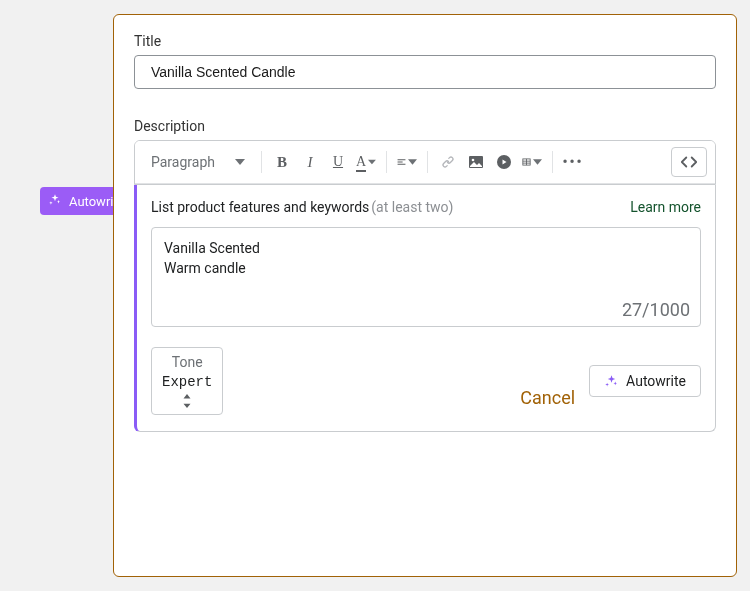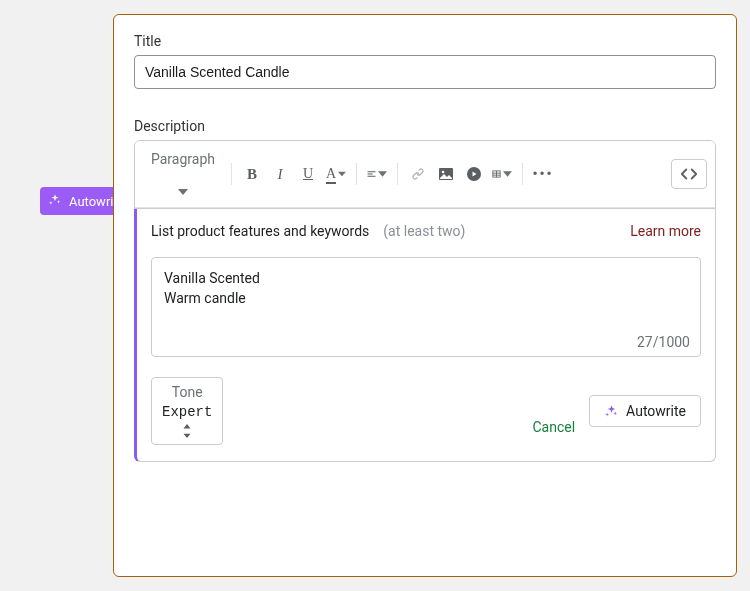--- a/index.html
+++ b/index.html
@@ -32,21 +32,21 @@
     color: #333;
     margin-bottom: 6px;
     display: block;
   }
 
   .title-input {
     width: 100%;
     height: 34px;
     border: 1px solid #8c9196;
     border-radius: 4px;
-    padding: 6px 10px;
+    padding: 6px 16px;
     font-size: 14px;
     color: #1a1a1a;
     outline: none;
   }
 
   .desc-label { margin-top: 29px; }
 
   .editor {
     border: 1px solid #c9cccf;
     border-radius: 6px 6px 0 0;
@@ -64,21 +64,20 @@
     color: #5c5f62;
   }
 
   .toolbar .para {
     display: flex;
     align-items: center;
     gap: 20px;
     padding: 4px 8px;
     border-radius: 4px;
     cursor: pointer;
-    flex-direction: column;
   }
   .toolbar .para span { color: #6d7175; font-size: 14px; }
 
   .sep {
     width: 1px;
     height: 22px;
     background: #e1e3e5;
     margin: 0 4px;
   }
 
@@ -119,44 +118,44 @@
     border-left: 3px solid #8a5cf6;
     border-radius: 0 0 6px 6px;
     padding: 14px 14px 16px 14px;
     background: #fff;
     position: relative;
   }
 
   .aw-header {
     display: flex;
     align-items: baseline;
-    margin-bottom: 18px;
-    gap: 14px;
+    margin-bottom: 12px;
+    gap: 2px;
   }
   .aw-header .instr { color: #202223; font-size: 14px; }
   .aw-header .hint { color: #8c8f93; font-size: 14px; }
-  .learn { margin-left: auto; color: #7f1d1d; font-size: 14px; cursor: pointer; }
+  .learn { margin-left: auto; color: #14532d; font-size: 14px; cursor: pointer; }
 
   .keywords-box {
     border: 1px solid #c9cccf;
     border-radius: 4px;
     padding: 10px 12px;
     height: 100px;
     position: relative;
     font-size: 14px;
     color: #202223;
     background: #fff;
   }
   .keywords-box .line { line-height: 1.45; white-space: pre-wrap; }
   .counter {
     position: absolute;
     right: 10px;
     bottom: 6px;
     color: #6d7175;
-    font-size: 14px;
+    font-size: 18px;
   }
 
   .aw-actions {
     display: flex;
     align-items: center;
     gap: 14px;
     margin-top: 20px;
   }
   .tone-btn {
     display: inline-flex;
@@ -167,21 +166,21 @@
     background: #fff;
     padding: 6px 10px;
     cursor: pointer;
     font-size: 14px;
     flex-direction: column;
   }
   .tone-btn .tlabel { color: #6d7175; }
   .tone-btn .tval { color: #202223; font-family: Liberation Mono, monospace; }
 
   .spacer { flex: 1; }
-  .cancel-link { color: #15803d; cursor: pointer; font-size: 14px; margin-top: 32px; }
+  .cancel-link { color: #a16207; cursor: pointer; font-size: 18px; margin-top: 32px; }
 
   .aw-btn {
     display: inline-flex;
     align-items: center;
     gap: 7px;
     border: 1px solid #c9cccf;
     border-radius: 4px;
     background: #fff;
     padding: 7px 14px;
     cursor: pointer;

